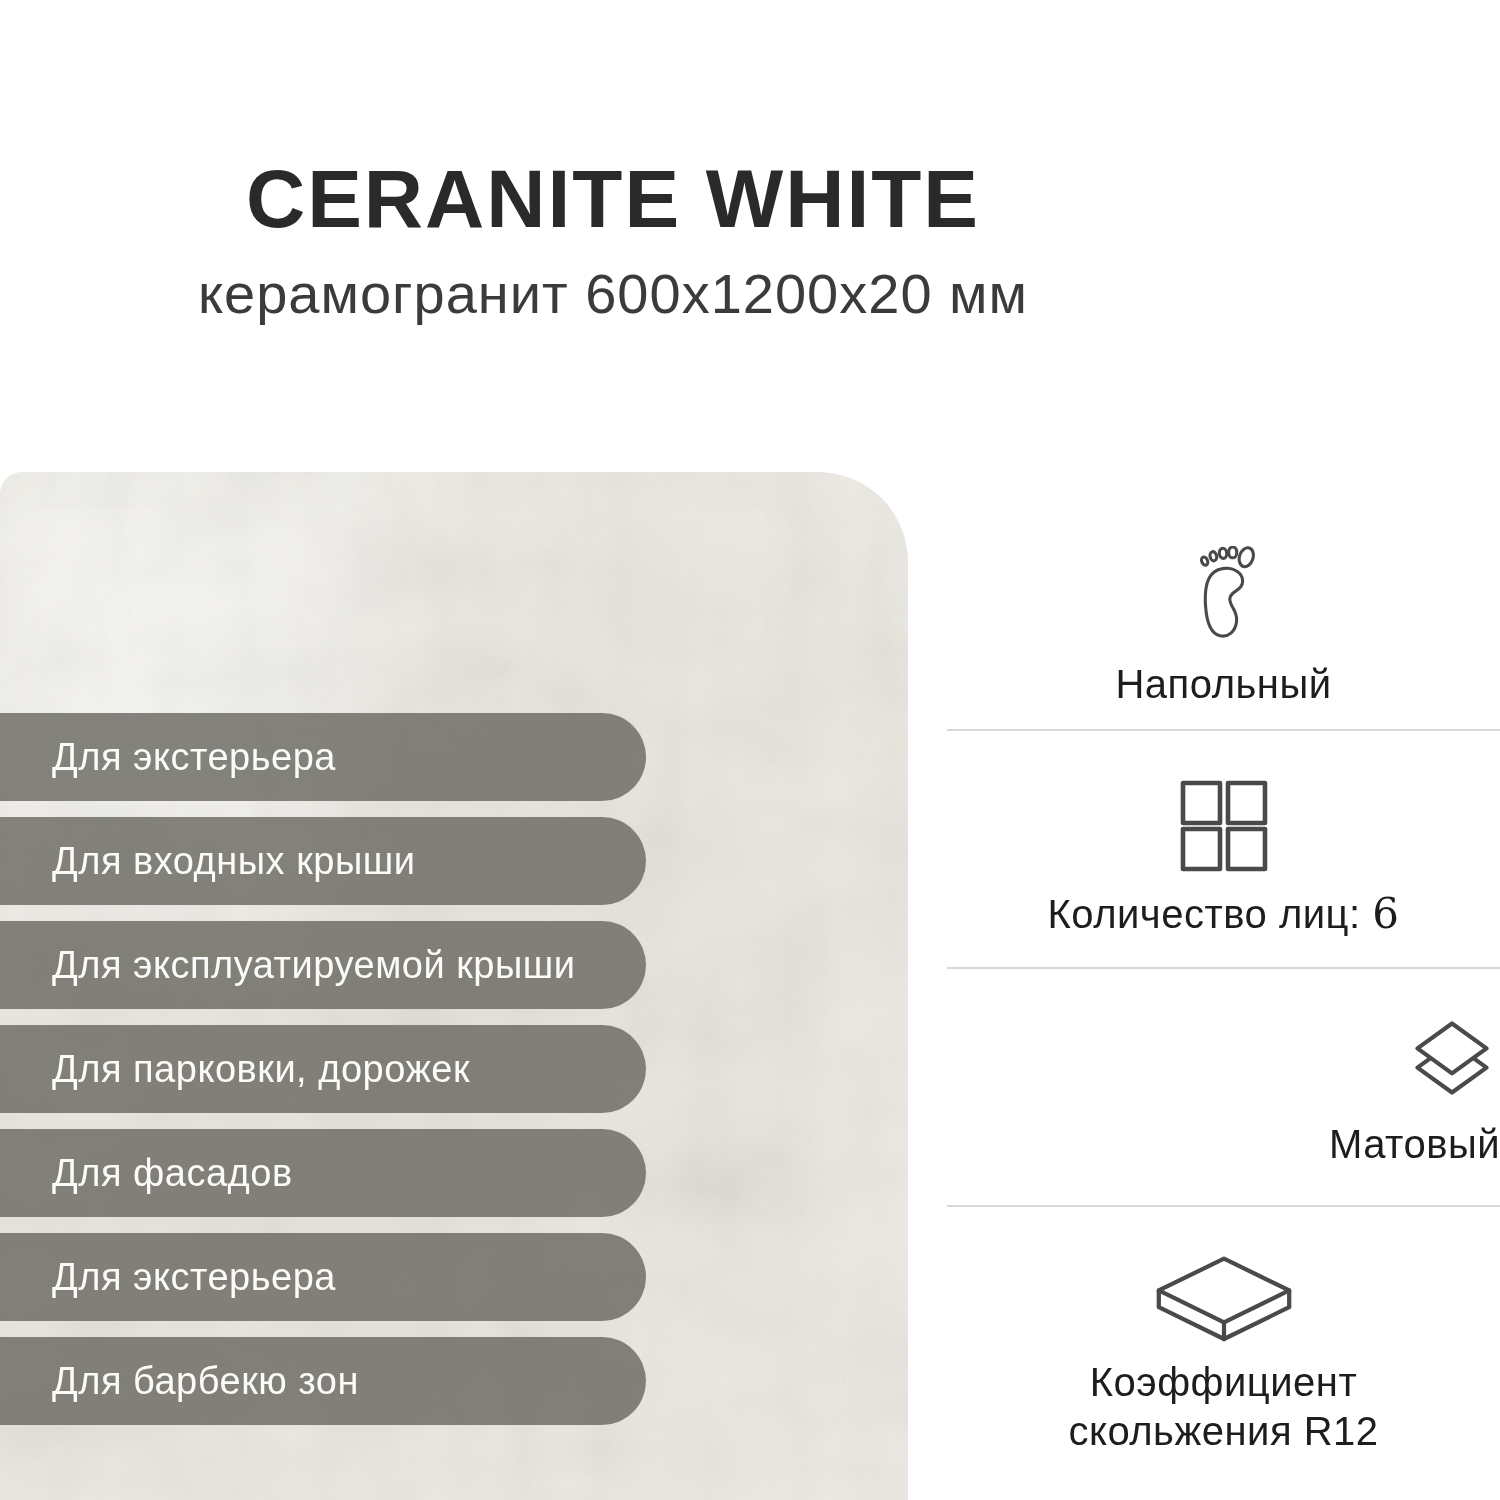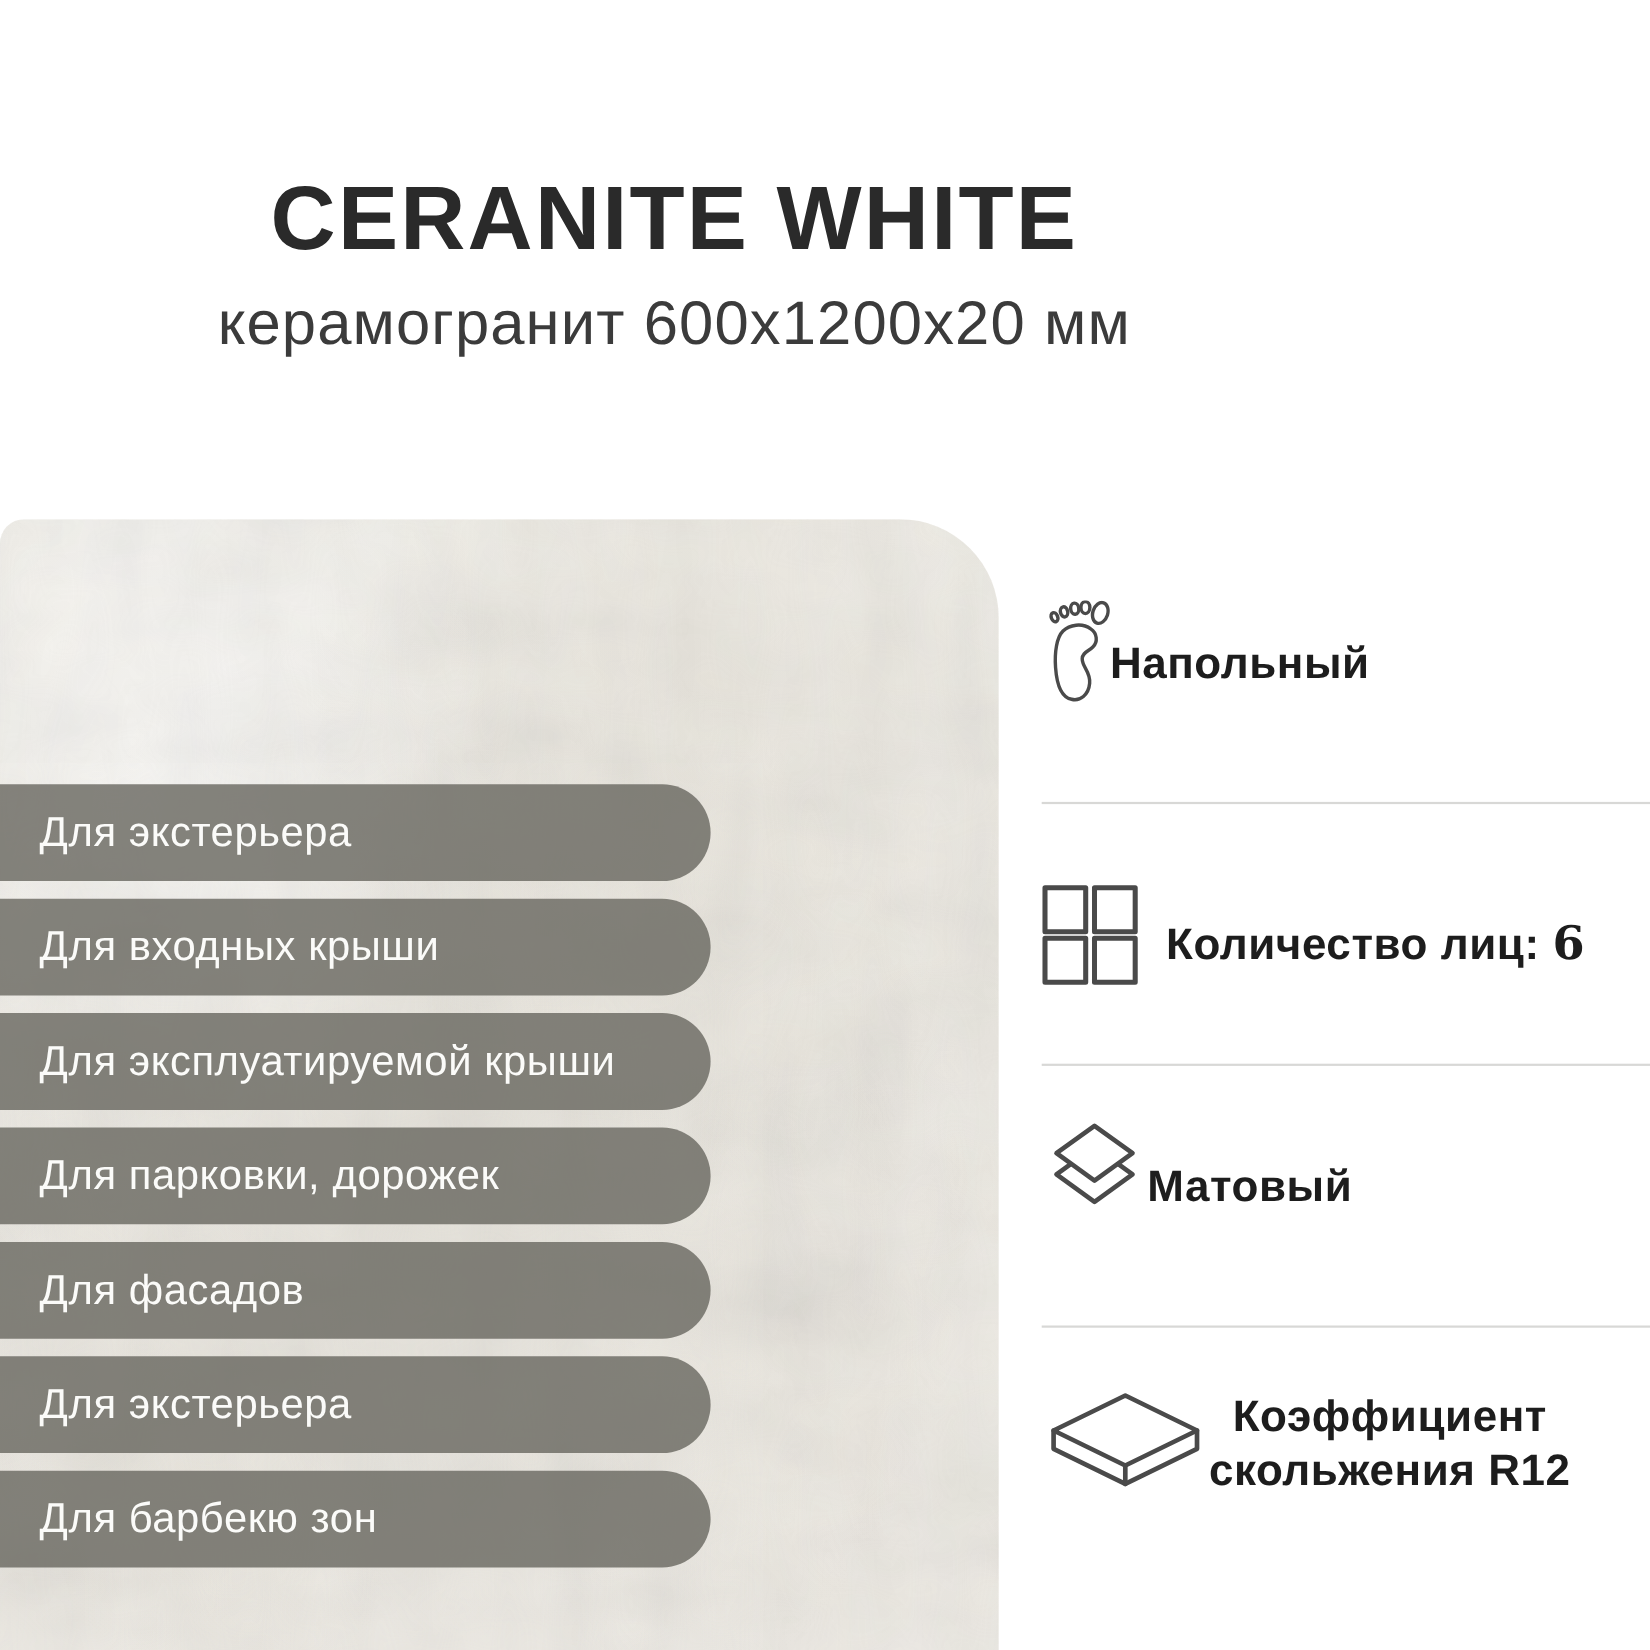--- a/index.html
+++ b/index.html
@@ -43,39 +43,39 @@
   .noise-b { opacity:0.09; }
 
   
   .pills { position:absolute; left:0; top:241px; width:908px; }
   .pill {
     width:646px; height:88px;
     margin-bottom:16px;
     background:rgba(104,102,95,0.80);
     border-radius:0 44px 44px 0;
     display:flex; align-items:center;
-    padding-left:36px;
+    padding-left:52px;
   }
   .pill span {
     color:#fbfbf9; font-size:38px; font-weight:400; letter-spacing:0.5px;
   }
 
   
   .feature {
     position:absolute; left:947px; width:553px;
-    display:flex; flex-direction:row; align-items:center;font-weight:bold;
+    display:flex; flex-direction:column; align-items:center;
   }
   .feature .label {
     margin-top:16px;
     font-size:40px; color:#1d1d1d; letter-spacing:0.5px;
     text-align:center; line-height:1.22;
   }
   .serif-value { font-family:"DejaVu Serif", serif; font-size:42px; }
   .f1 { top:546px; }
-  .f2 { top:804px;gap:25px; }
+  .f2 { top:780px; }
   .f3 { top:1012px;align-items:flex-end; }
   .f4 { top:1248px; }
   .sep {
     position:absolute; left:947px; width:553px; height:2px; background:#d8d8d6;
   }
   .sep1 { top:729px; }
   .sep2 { top:967px; }
   .sep3 { top:1205px; }
 
   .icon-stroke { stroke:#4a4a4a; fill:none; stroke-linejoin:round; stroke-linecap:round; }

